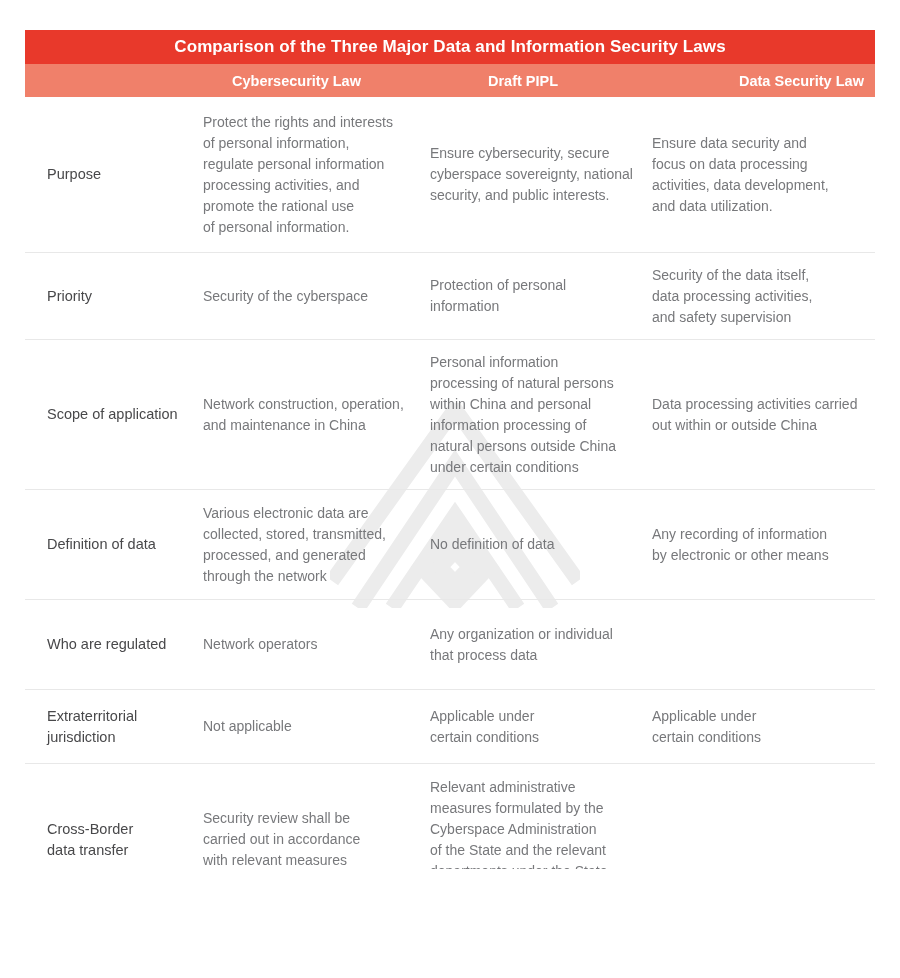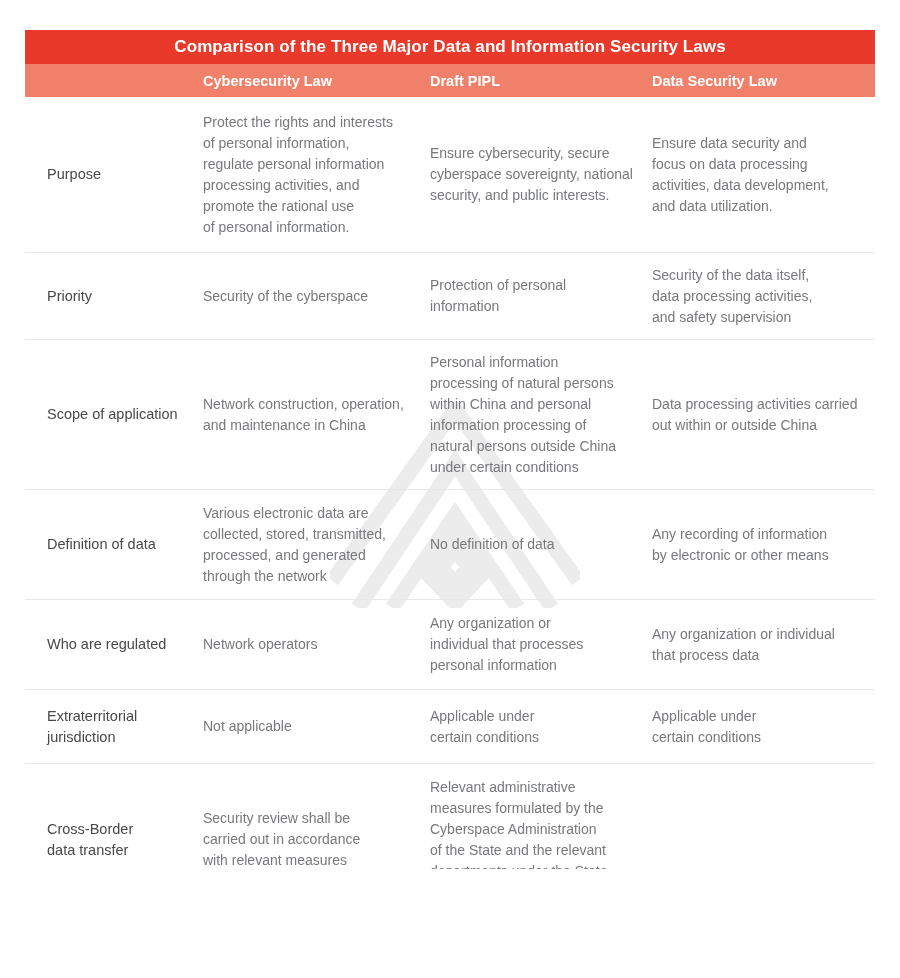--- a/index.html
+++ b/index.html
@@ -48,21 +48,21 @@
 </head>
 <body>
 
 <div class="page">
   <div class="tablewrap">
 
     <div class="title-bar" style="background: rgb(232, 57, 43);">
       <span>Comparison of the Three Major Data and Information Security Laws</span>
     </div>
 
-    <div class="subheader" style="background: rgb(240, 128, 106);">
+    <div class="subheader" style="background: rgb(240, 128, 106); gap: 29px;">
       <div></div>
       <div>Cybersecurity Law</div>
       <div>Draft PIPL</div>
       <div>Data Security Law</div>
     </div>
 
     <div class="body">
       <div class="watermark">
         <svg width="250" height="205" viewBox="0 0 250 205" aria-hidden="true">
           <g fill="none" stroke="#ececec" stroke-width="15">
@@ -123,23 +123,20 @@
 processed, and generated
 through the network</div>
     <div class="cell">No definition of data</div>
     <div class="cell">Any recording of information
 by electronic or other means</div>
   </div>
 
   <div class="row">
     <div class="cell label">Who are regulated</div>
     <div class="cell">Network operators</div>
-    <div class="cell">Any organization or
-individual that processes
-personal information</div>
     <div class="cell">Any organization or individual
 that process data</div>
   </div>
 
   <div class="row">
     <div class="cell label">Extraterritorial
 jurisdiction</div>
     <div class="cell">Not applicable</div>
     <div class="cell">Applicable under
 certain conditions</div>

